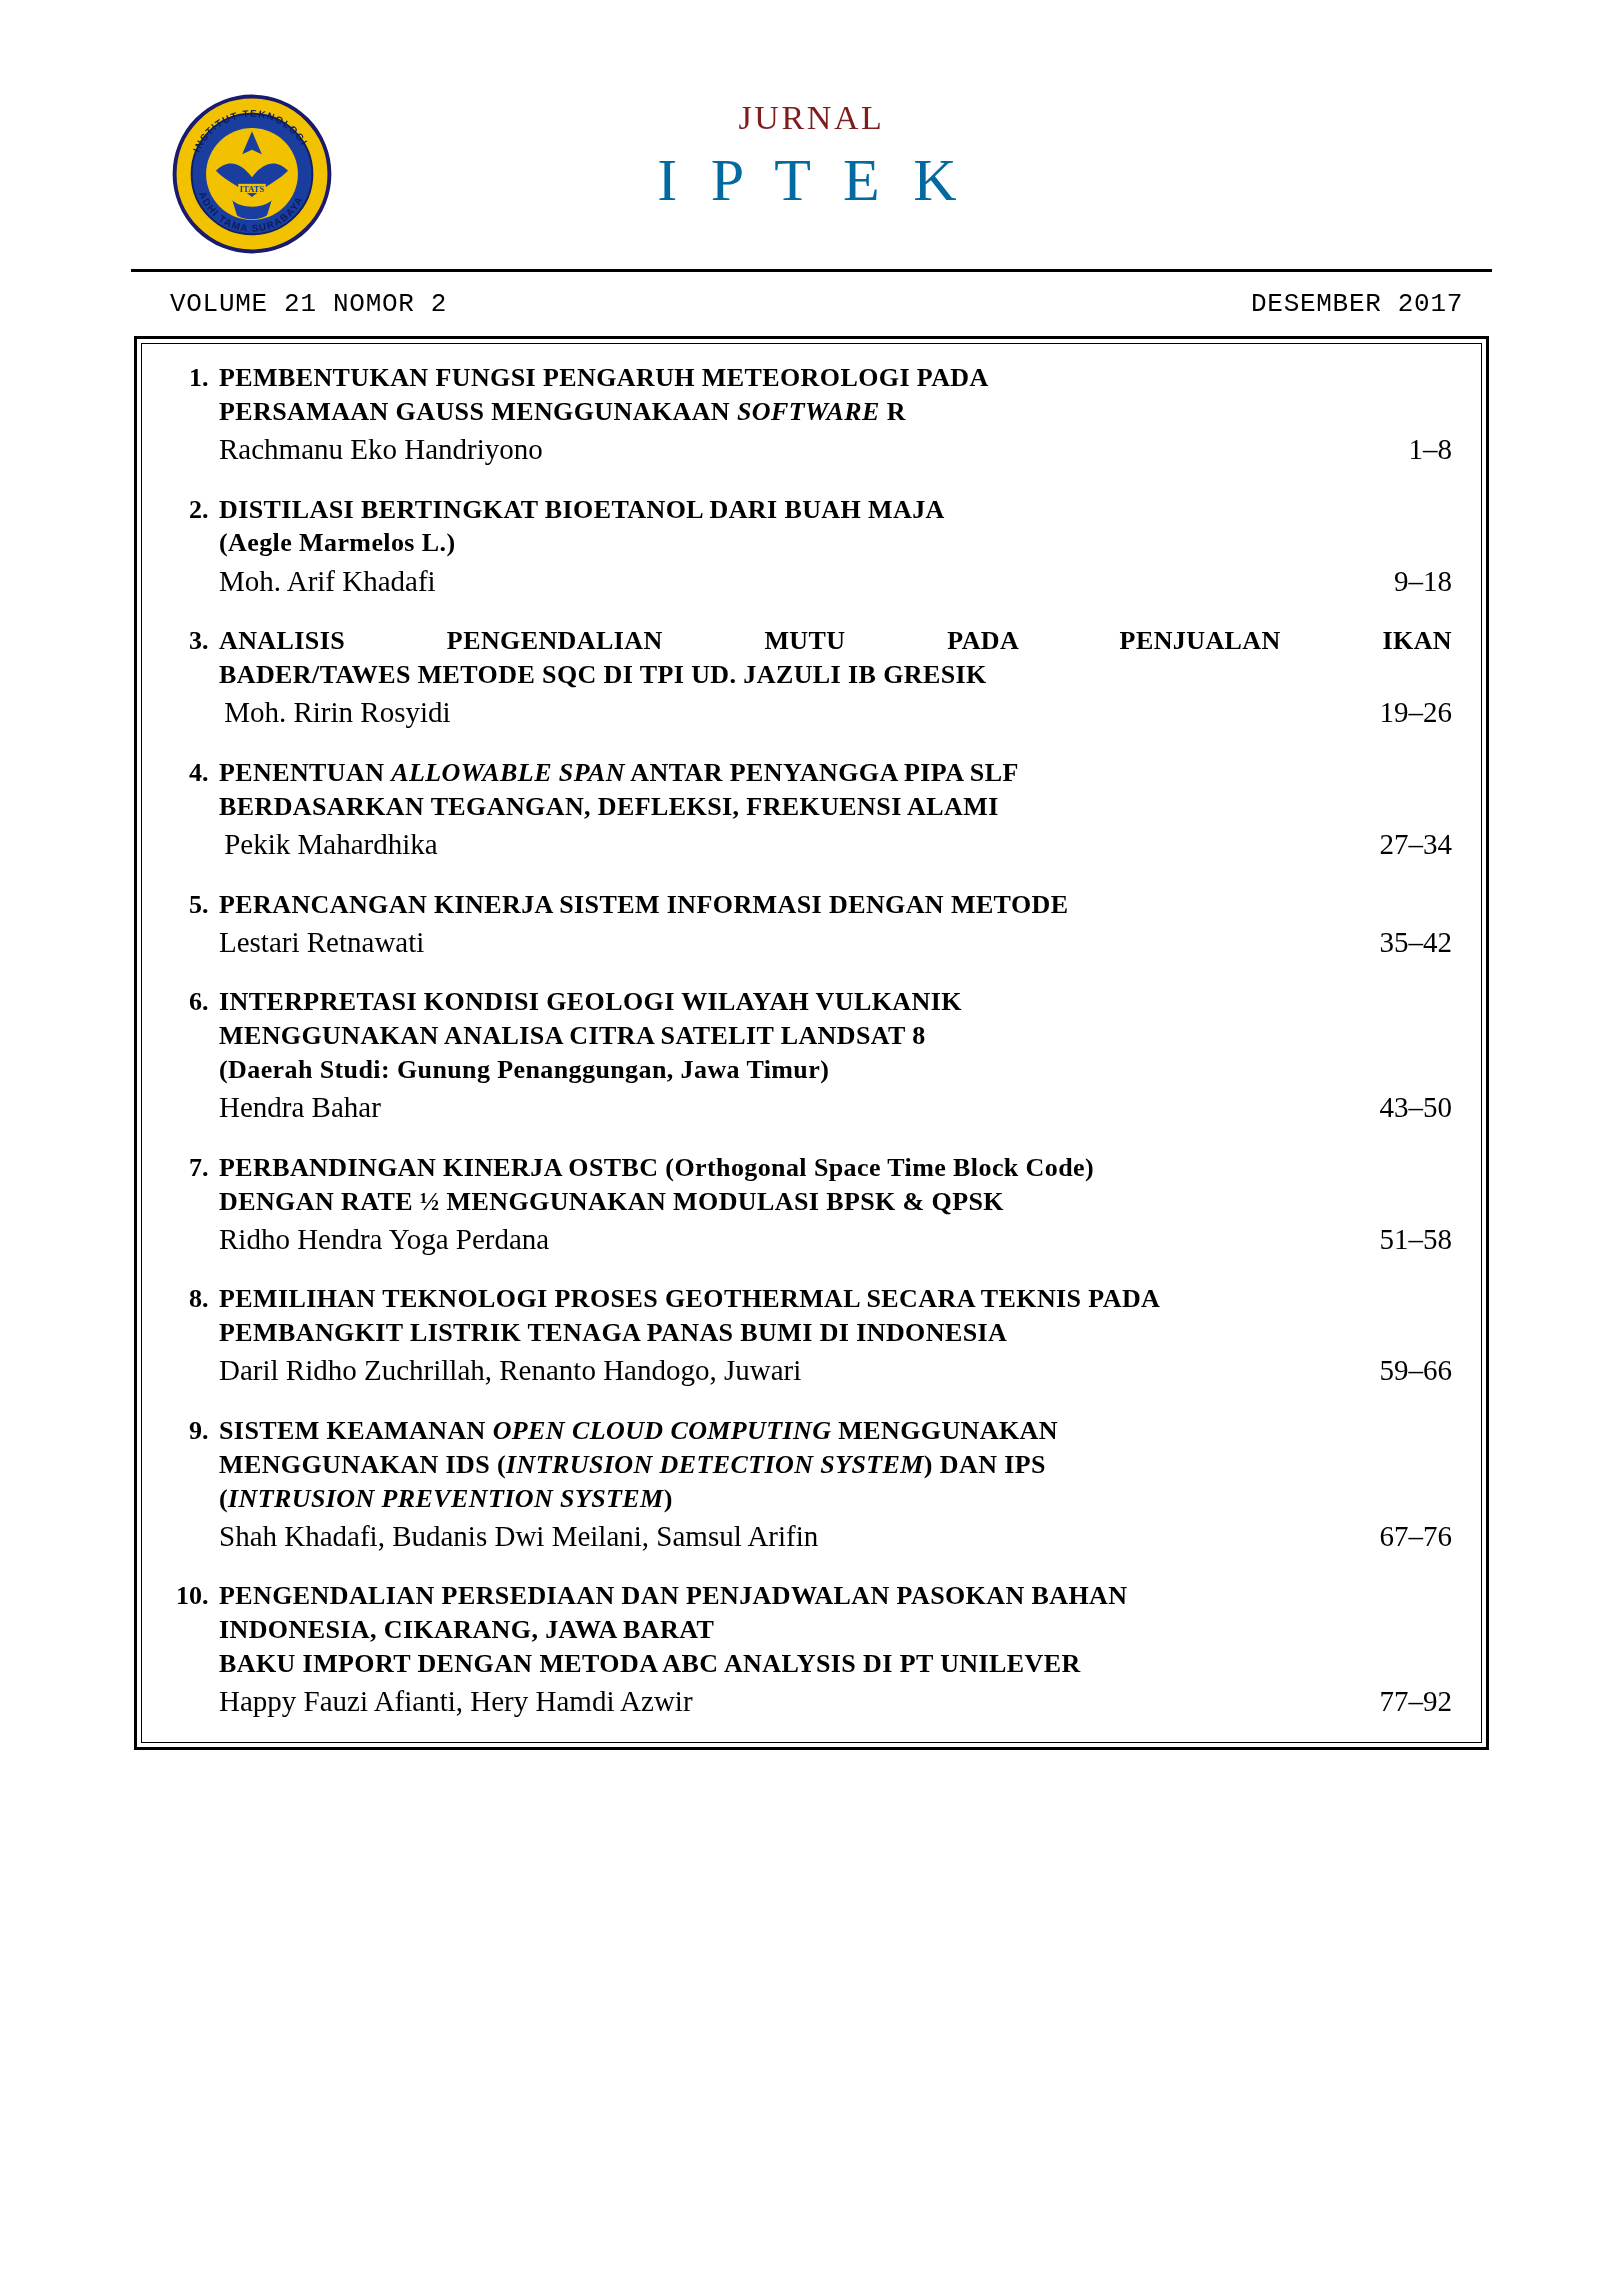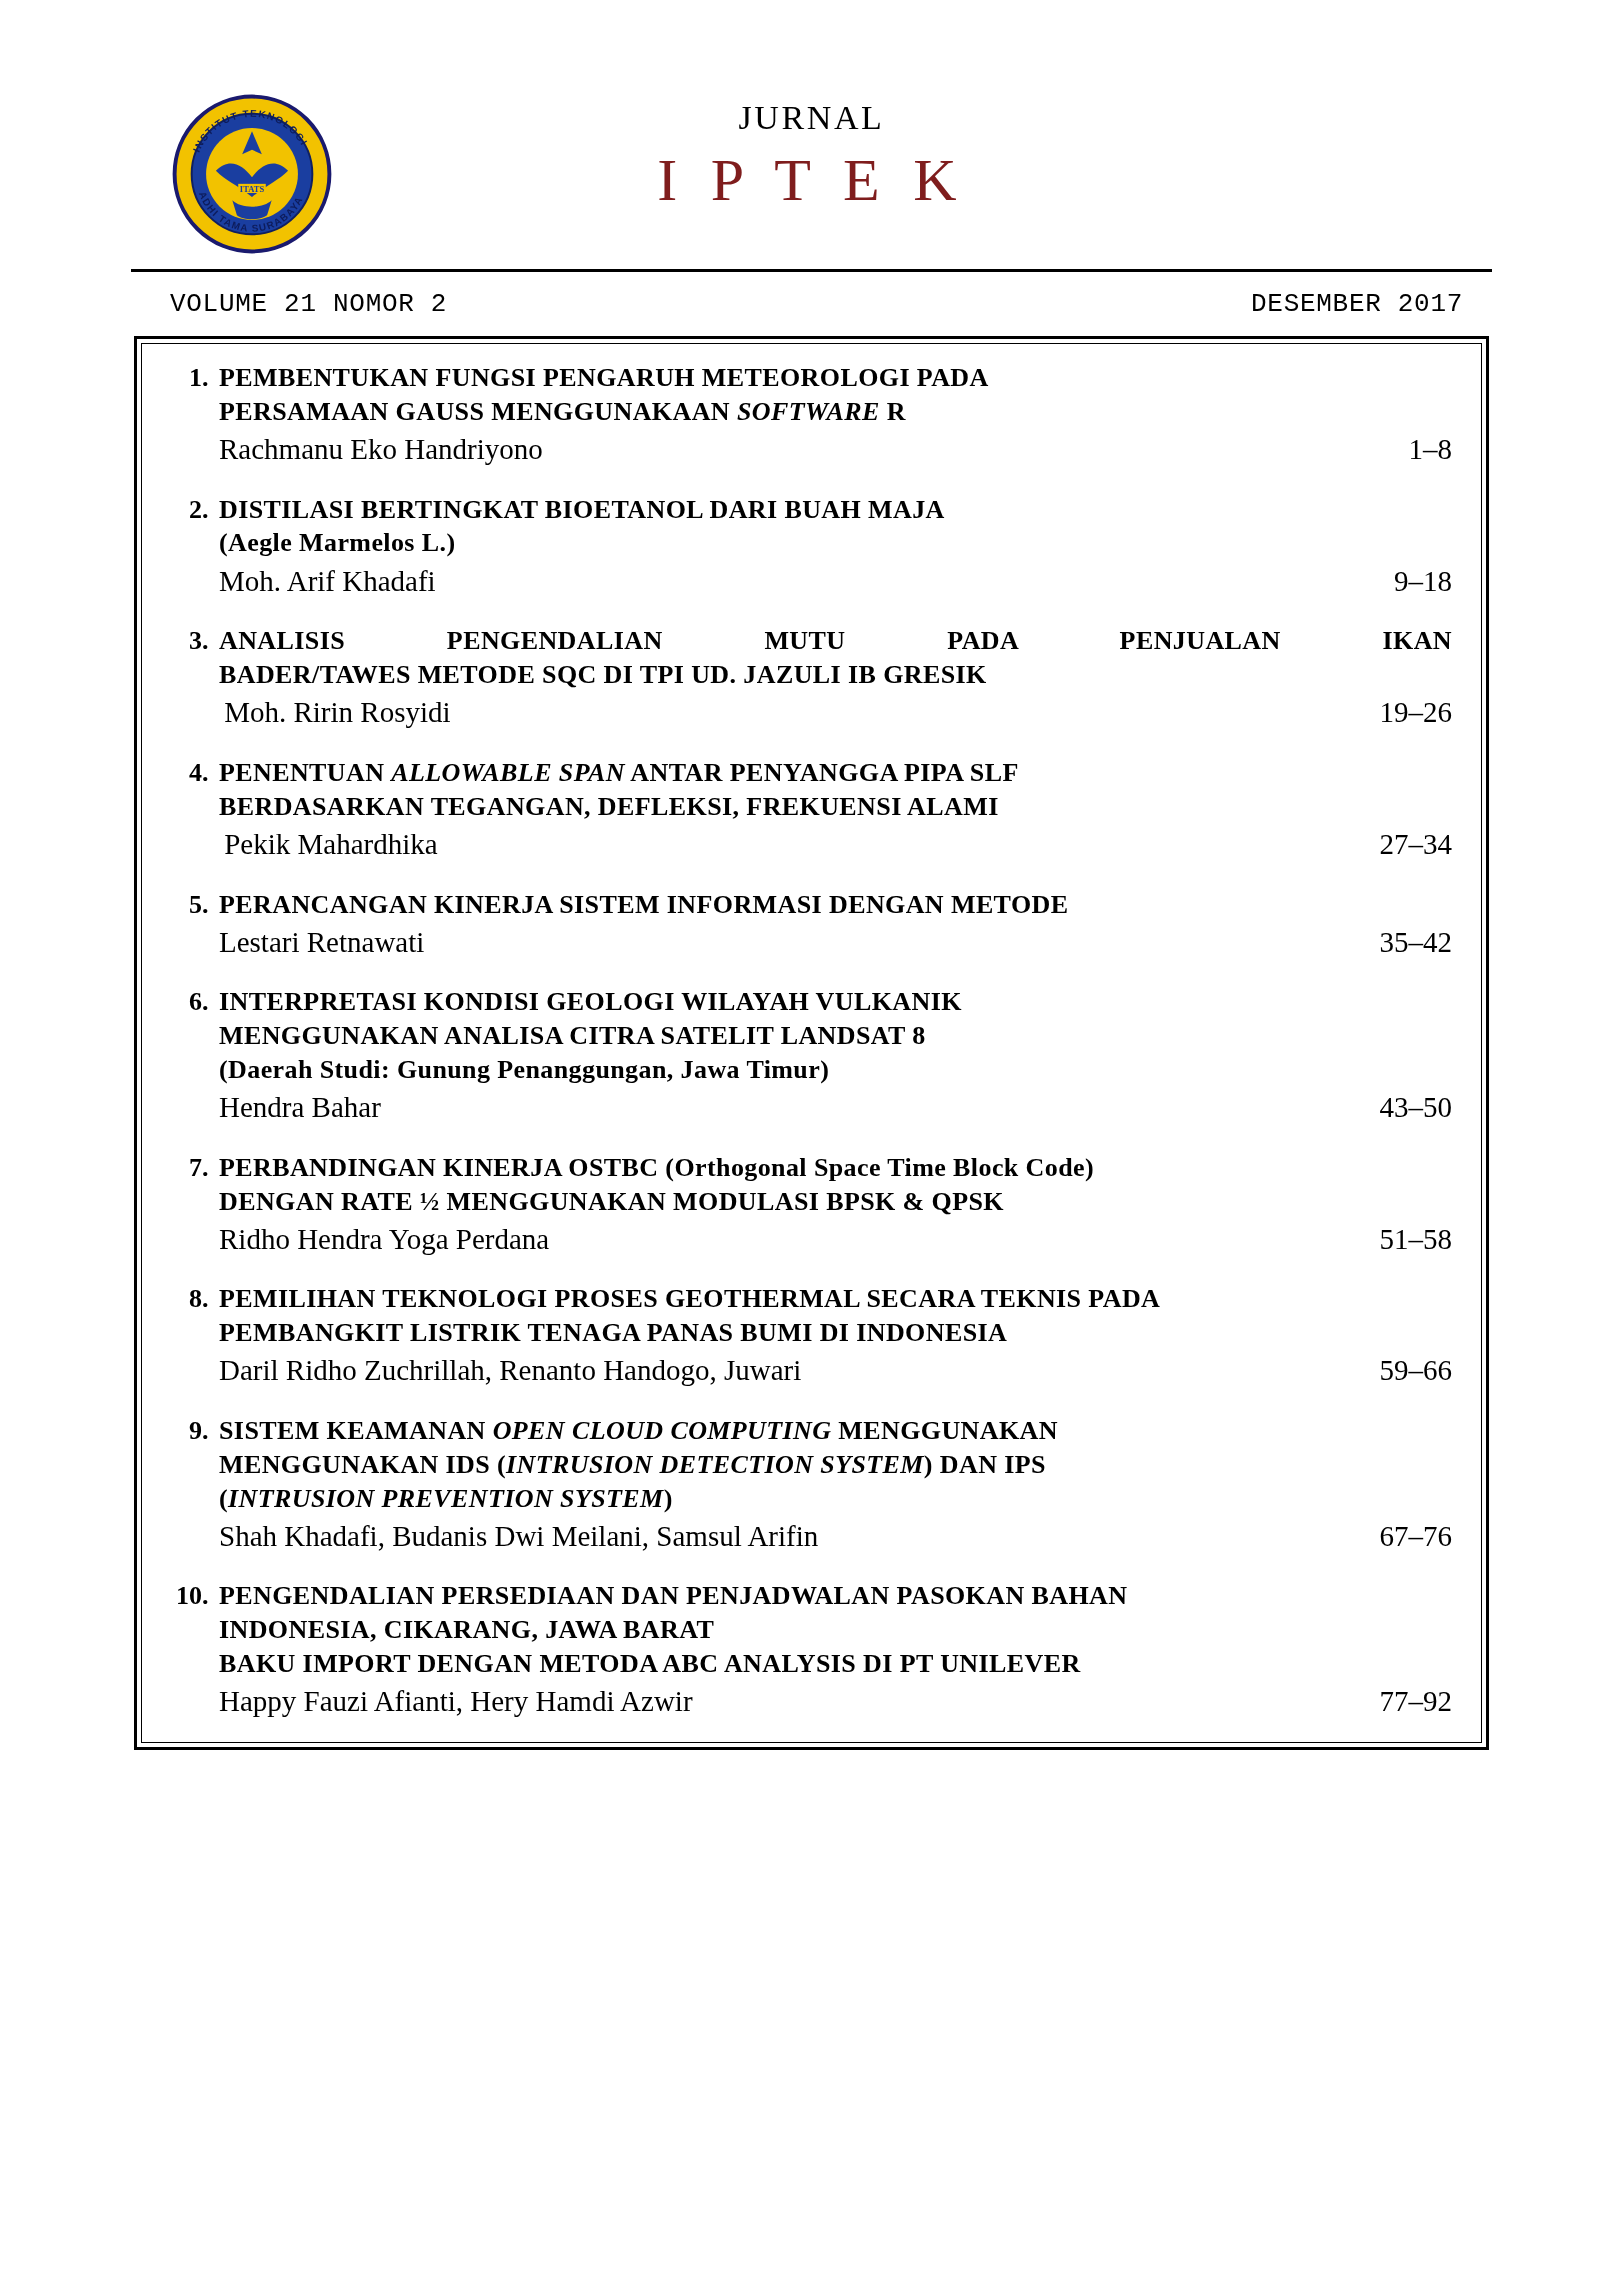--- a/index.html
+++ b/index.html
@@ -42,29 +42,29 @@
     position: absolute;
     left: 0;
     right: 0;
     top: 19.6px;
     text-align: center;
   }
   .jurnal-word {
     font-family: "Liberation Serif", serif;
     font-size: 34px;
     letter-spacing: 2.6px;
-    color: #000000;
+    color: #7f1d1d;
     margin-bottom: 9.2px;
   }
   .iptek-word {
     font-family: "Liberation Serif", serif;
     font-size: 60px;
     letter-spacing: 9.2px;
     font-weight: 400;
-    color: #7f1d1d;
+    color: #0369a1;
   }
 
   .rule {
     margin: 0 131px;
     border-top: 3.3px solid #000;
     height: 0;
   }
 
   .volume-row {
     margin: 0 134px;

